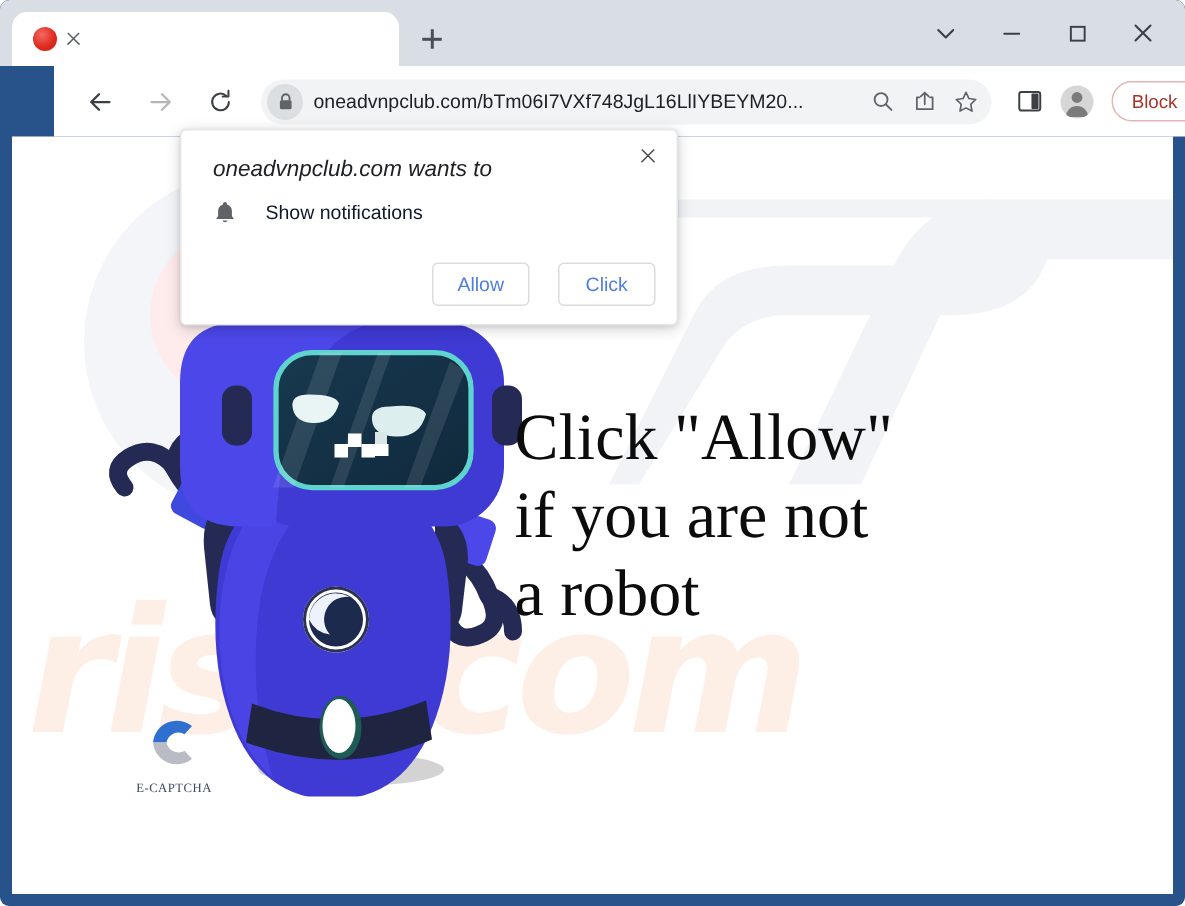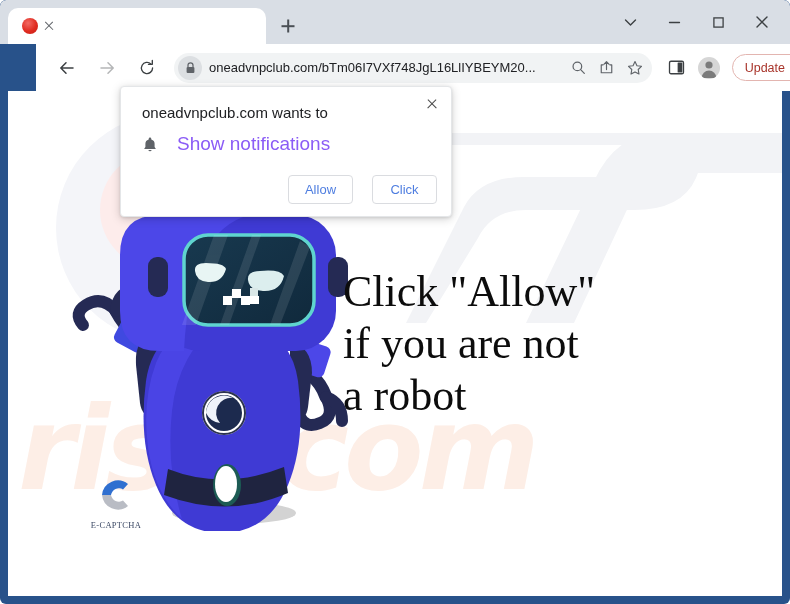--- a/index.html
+++ b/index.html
@@ -240,27 +240,27 @@
     width: 22px; height: 22px; cursor: pointer;
   }
   .perm-close::before, .perm-close::after {
     content: ""; position: absolute; left: 50%; top: 50%;
     width: 12px; height: 1.4px; background: #4a4a4a;
   }
   .perm-close::before { transform: translate(-50%,-50%) rotate(45deg); }
   .perm-close::after  { transform: translate(-50%,-50%) rotate(-45deg); }
   .perm-title {
     position: absolute; left: 21px; top: 17px;
-    font-size: 15px; color: #202124;
+    font-size: 15px; color: #202124; font-style: italic;
   }
   .perm-row {
     position: absolute; left: 21px; top: 46px;
     display: flex; align-items: center;
   }
-  .perm-row-label { margin-left: 19px; font-size: 19px; color: #8b5cf6; }
+  .perm-row-label { margin-left: 19px; font-size: 13px; color: #0f172a; }
   .perm-actions {
     position: absolute; right: 14px; bottom: 12px;
     display: flex; gap: 19px;
   }
   .perm-btn {
     min-width: 65px; height: 29px;
     padding: 0 14px;
     border: 1px solid #dadce0;
     border-radius: 4px;
     background: #ffffff;
@@ -369,21 +369,21 @@
     <div class="tb-icon">
       <div class="avatar">
         <svg width="22" height="22" viewBox="0 0 22 22">
           <circle cx="11" cy="8" r="3.6" fill="#7b7b7b"></circle>
           <path d="M3.6 21 a7.4 7.4 0 0 1 14.8 0 Z" fill="#7b7b7b"></path>
         </svg>
       </div>
     </div>
 
     <div class="update-btn">
-      <span class="update-label">Update</span>
+      <span class="update-label">Block</span>
       <span class="kebab">
         <span></span>
           <span></span>
           <span></span>
       </span>
     </div>
   </div>
 
   <div class="viewport">
 

